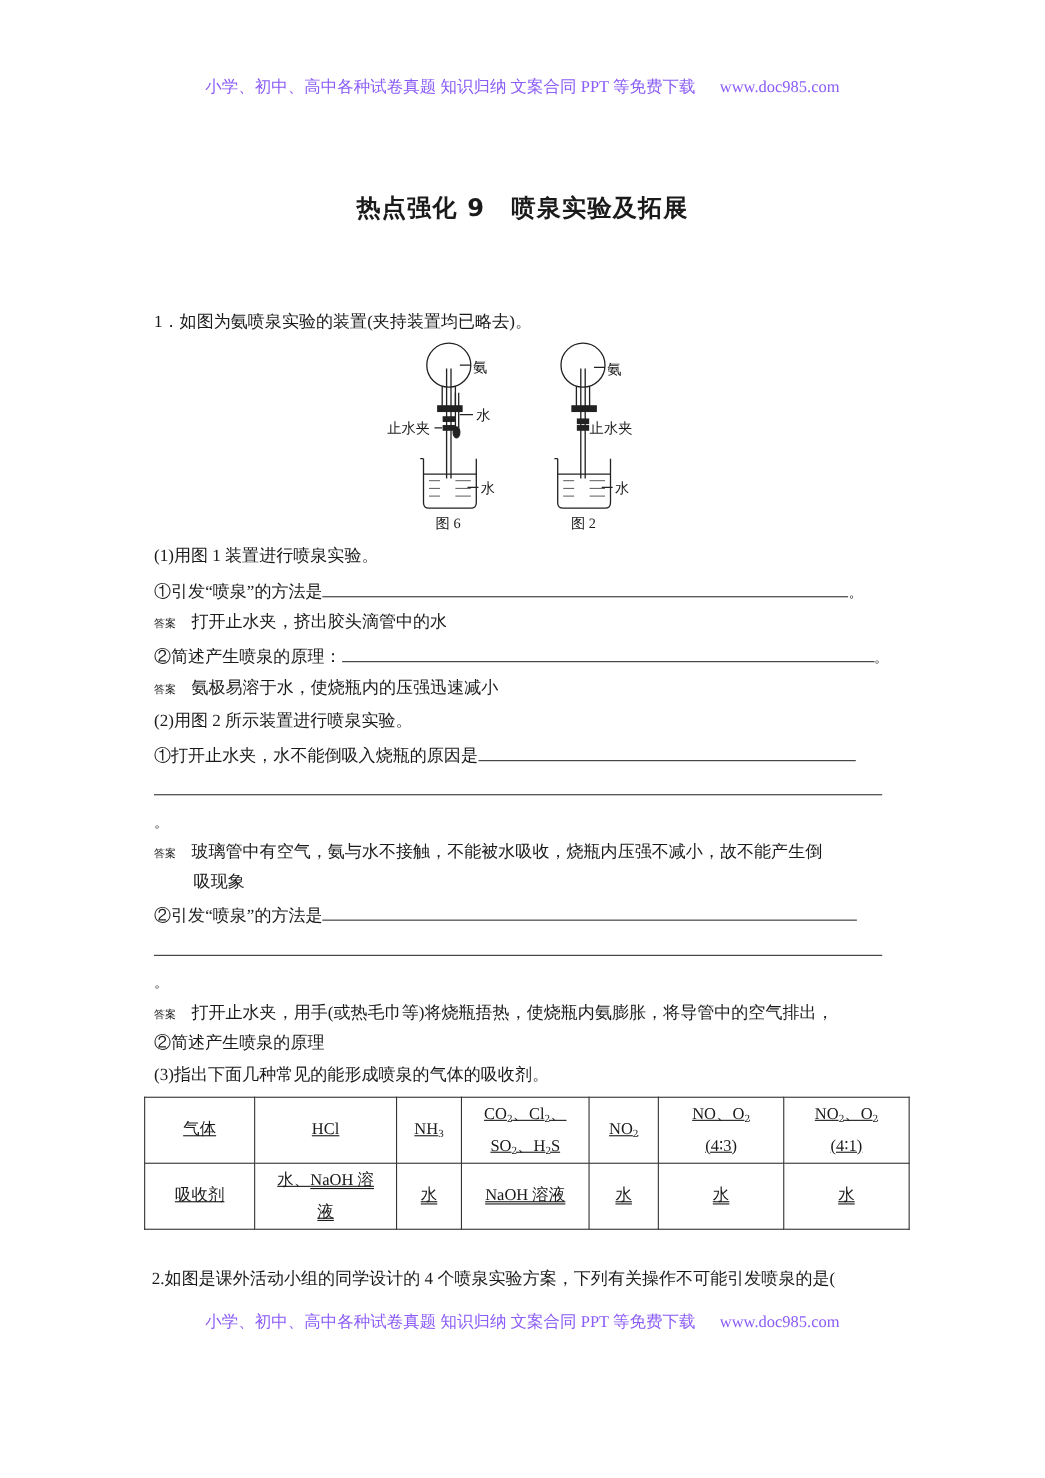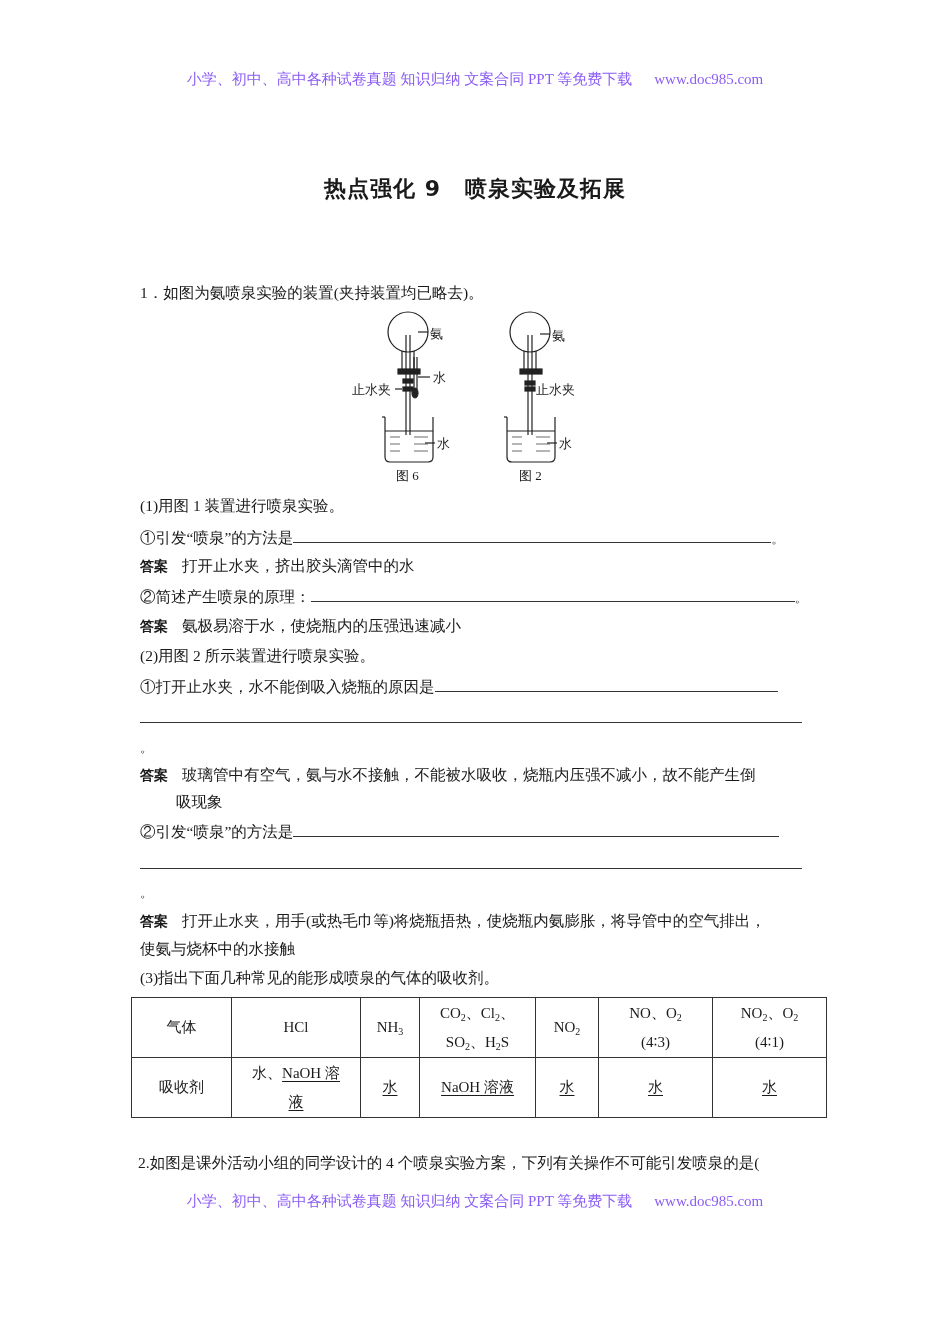--- a/index.html
+++ b/index.html
@@ -7,29 +7,29 @@
          font-family: "Liberation Serif", "DejaVu Serif", serif; color: #1a1a1a; }
   .abs { position: absolute; white-space: nowrap; }
   .header, .footer { left: 0; width: 950px; text-align: center; font-size: 15px; color: #8b5cf6; }
   .header { top: 70px; }
   .footer { top: 1192px; }
   .header .url, .footer .url { margin-left: 22px; }
   .title { left: 0; width: 950px; text-align: center; top: 174px; font-size: 22px; font-weight: bold;
            font-family: "DejaVu Sans", "Liberation Sans", sans-serif; letter-spacing: 1px; }
   .title .gap { display: inline-block; width: 24px; }
   .line { left: 140px; font-size: 15.5px; line-height: 20px; }
-  .bold-label { font-weight: bold; font-family: "DejaVu Sans", sans-serif; font-size: 14px; margin-right: 14px; }
+  .bold-label { font-weight: normal; font-family: "DejaVu Sans", sans-serif; font-size: 10px; margin-right: 14px; }
   .blank { display: inline-block; border-bottom: 1px solid #333; height: 14px; vertical-align: baseline; }
   .fullrule { position: absolute; left: 140px; border-bottom: 1px solid #333; height: 0; }
   .period { font-size: 13px; }
   sub { font-size: 10px; vertical-align: -3px; line-height: 0; }
   .u { text-decoration: underline; text-underline-offset: 3px; }
   table.gas { position: absolute; left: 131px; top: 997px; border-collapse: collapse; font-size: 15px;
               font-family: "Liberation Serif", serif; }
-  table.gas td { border: 1px solid #333; text-align: center; vertical-align: middle; padding: 0 4px; line-height: 29px; }
+  table.gas td { border: 1px solid #333; text-align: center; vertical-align: middle; padding: 0 4px; line-height: 29px; text-decoration: underline; }
   table.gas tr { height: 60px; }
   .fig { position: absolute; left: 340px; top: 307px; width: 280px; height: 180px; }
 </style>
 </head>
 <body>
 
 <div class="abs header">
   <span>小学、初中、高中各种试卷真题  知识归纳  文案合同  PPT 等免费下载</span><span class="url">www.doc985.com</span>
 </div>
 
@@ -131,21 +131,21 @@
 <div class="abs line" style="top:792px;padding-left:36px;">吸现象</div>
 
 <div class="abs line" style="top:822px;">
   <span>②引发“喷泉”的方法是</span><span class="blank" style="width:486px;"></span>
 </div>
 <div class="fullrule" style="top:868px;width:662px;"></div>
 <div class="abs line period" style="top:883px;">。</div>
 <div class="abs line" style="top:911px;">
   <span class="bold-label">答案</span><span>打开止水夹，用手(或热毛巾等)将烧瓶捂热，使烧瓶内氨膨胀，将导管中的空气排出，</span>
 </div>
-<div class="abs line" style="top:939px;">使氨与烧杯中的水接触</div>
+<div class="abs line" style="top:939px;">②简述产生喷泉的原理</div>
 
 <div class="abs line" style="top:968px;">(3)指出下面几种常见的能形成喷泉的气体的吸收剂。</div>
 
 <table class="gas">
   <tbody>
       <tr>
     <td style="width:91px;">气体</td>
     <td style="width:120px;">HCl</td>
     <td style="width:50px;">NH<sub>3</sub></td>
     <td style="width:107px;">CO<sub>2</sub>、Cl<sub>2</sub>、<br>SO<sub>2</sub>、H<sub>2</sub>S</td>

